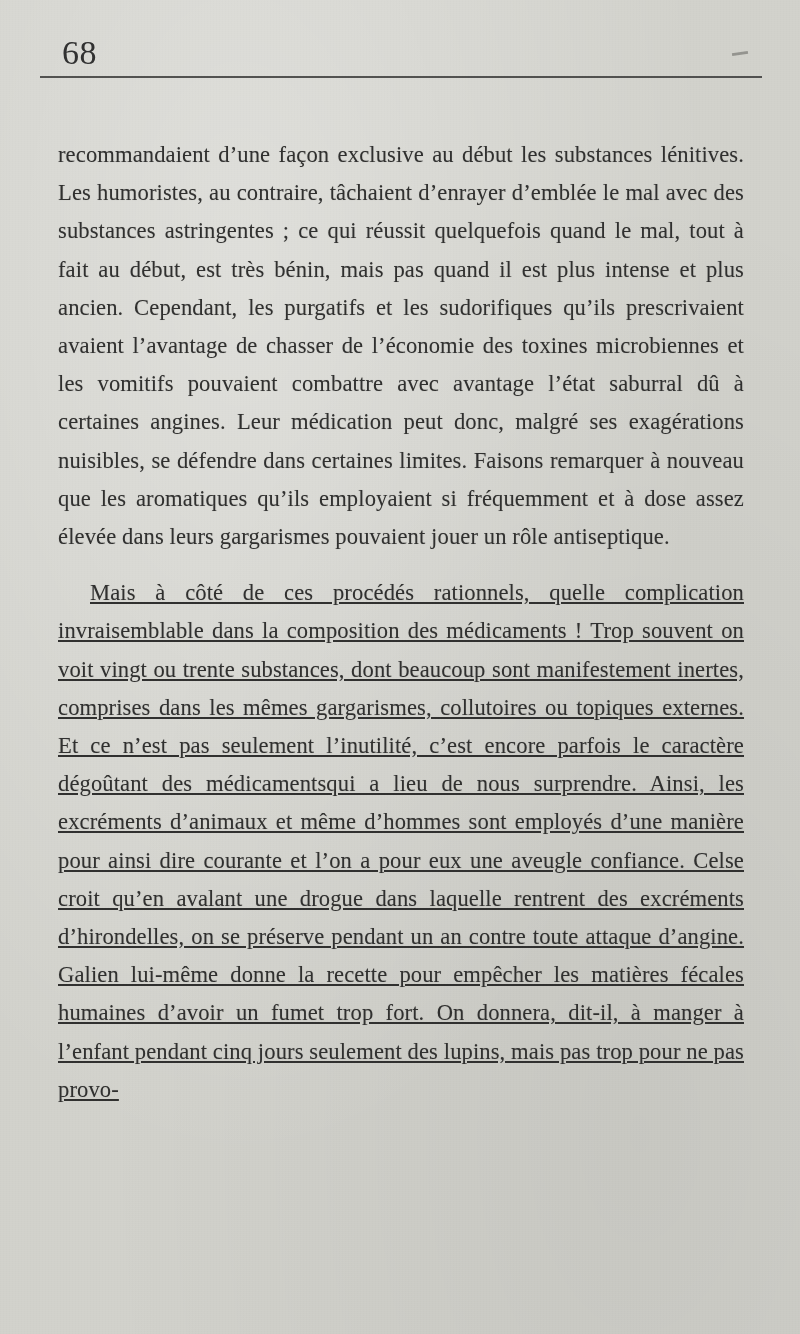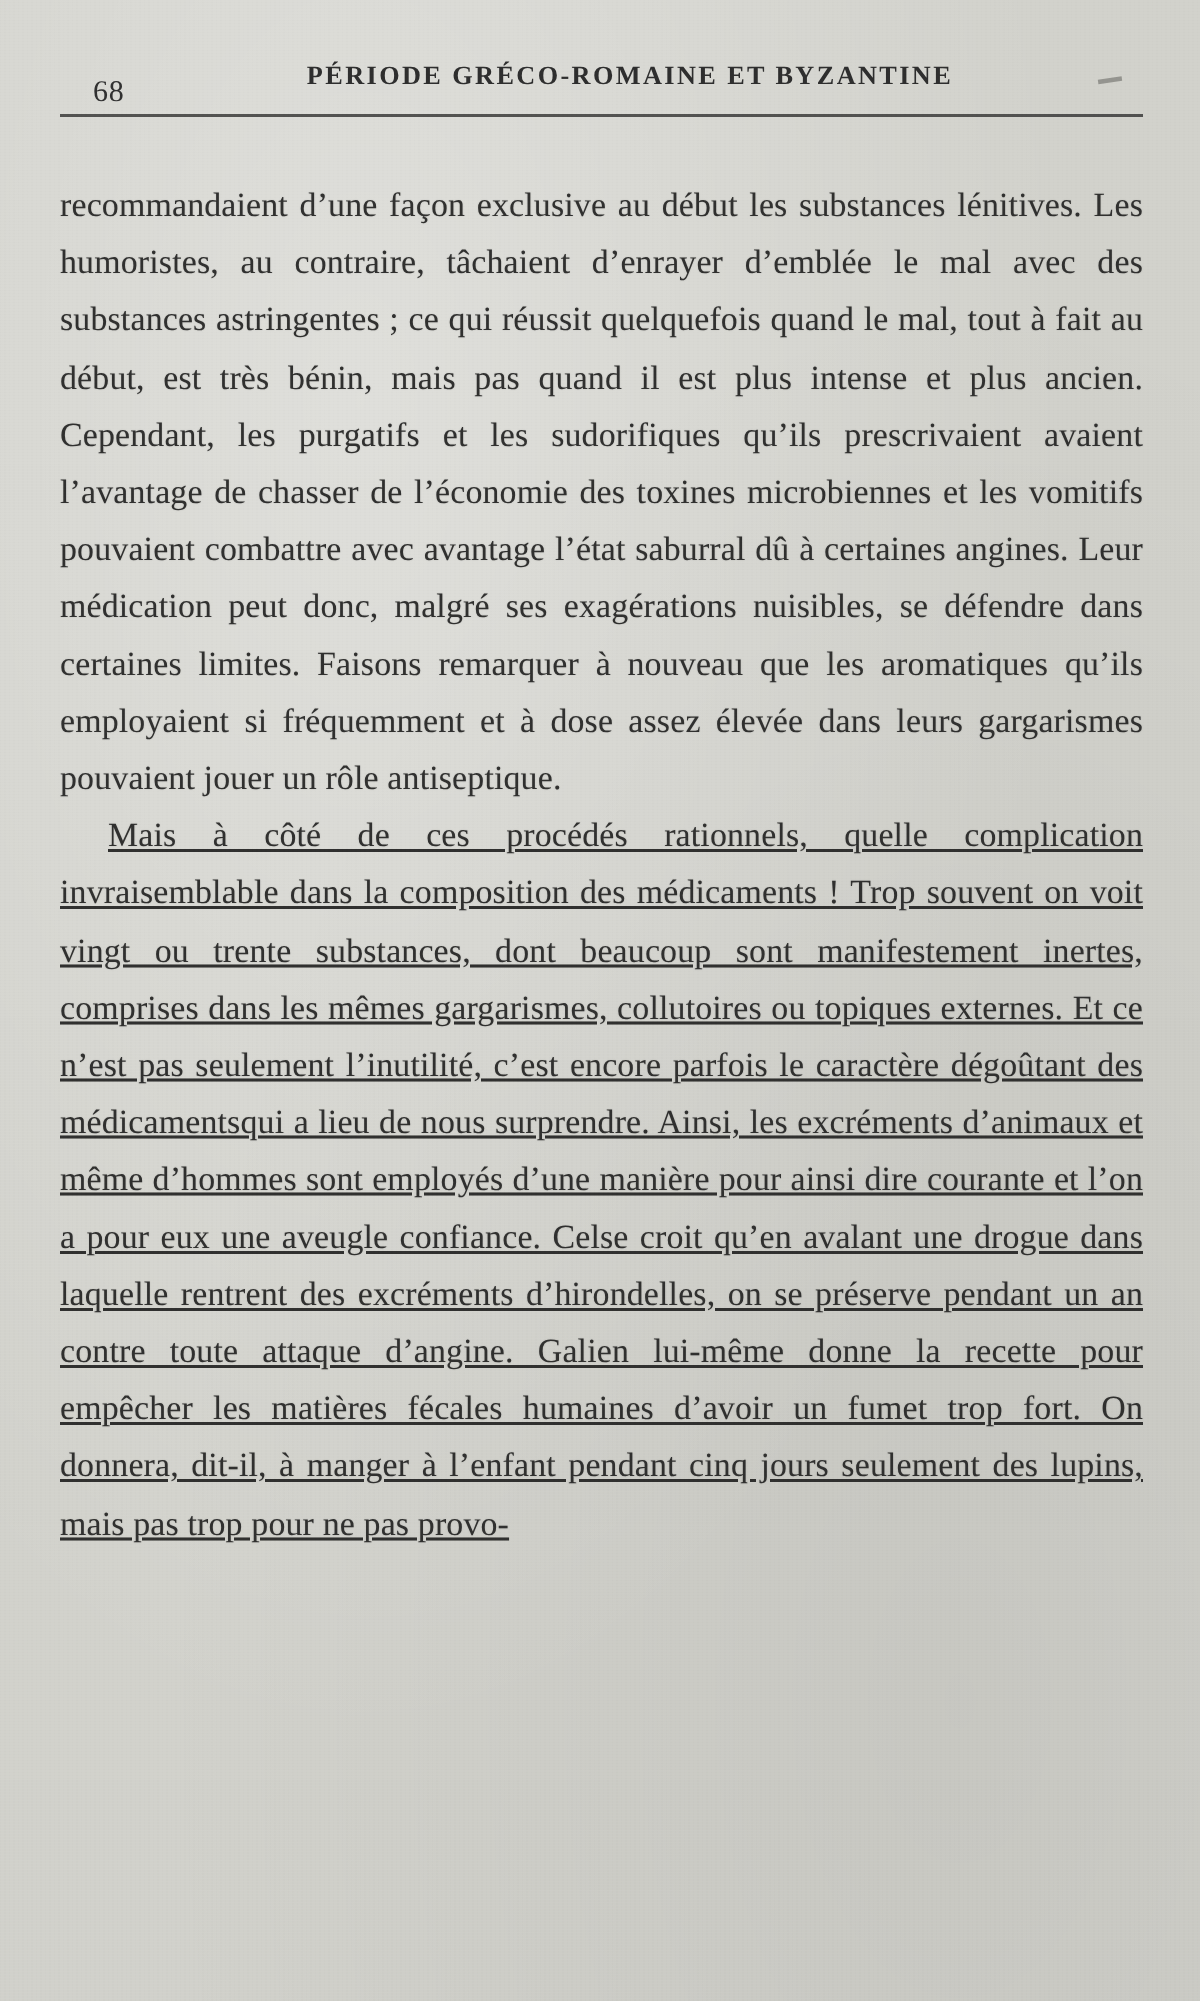--- a/index.html
+++ b/index.html
@@ -36,22 +36,22 @@
   .header {
     position: absolute;
     top: 34px;
     left: 40px;
     right: 40px;
     height: 36px;
   }
   .folio {
     position: absolute;
     left: 22px;
-    top: 16px;
-    font-size: 20px;
+    top: 0px;
+    font-size: 34px;
     letter-spacing: 0.5px;
     color: #313131;
     font-family: "Liberation Serif", serif;
   }
   .running-head {
     position: absolute;
     left: 0;
     right: 0;
     top: 6px;
     text-align: center;
@@ -83,21 +83,21 @@
     transform: rotate(-8deg);
     opacity: 0.6;
   }
   .body {
     position: absolute;
     top: 118px;
     left: 40px;
     width: 722px;
   }
   p {
-    margin: 0;
+    margin: 18px;
     font-size: 22.6px;
     line-height: 38.2px;
     text-align: justify;
     text-justify: inter-word;
     color: #30302f;
     letter-spacing: 0.1px;
     text-shadow: 0 0 1px rgba(60,60,60,0.22);
   }
   p.indent {
     text-indent: 32px;
@@ -107,21 +107,20 @@
     text-decoration: underline;
   }
 </style>
 </head>
 <body>
 
 <div class="page">
 
   <div class="header">
     <div class="folio">68</div>
-    <div class="running-head">PÉRIODE GRÉCO-ROMAINE ET BYZANTINE</div>
   </div>
 
   <div class="corner-mark"></div>
   <div class="rule"></div>
 
   <div class="body">
     <p>recommandaient d’une façon exclusive au début les substances lénitives. Les humoristes, au contraire, tâchaient d’enrayer d’emblée le mal avec des substances astringentes ; ce qui réussit quelquefois quand le mal, tout à fait au début, est très bénin, mais pas quand il est plus intense et plus ancien. Cependant, les purgatifs et les sudorifiques qu’ils prescrivaient avaient l’avantage de chasser de l’économie des toxines microbiennes et les vomitifs pouvaient combattre avec avantage l’état saburral dû à certaines angines. Leur médication peut donc, malgré ses exagérations nuisibles, se défendre dans certaines limites. Faisons remarquer à nouveau que les aromatiques qu’ils employaient si fréquemment et à dose assez élevée dans leurs gargarismes pouvaient jouer un rôle antiseptique.</p>
     <p class="indent">Mais à côté de ces procédés rationnels, quelle complication invraisemblable dans la composition des médicaments ! Trop souvent on voit vingt ou trente substances, dont beaucoup sont manifestement inertes, comprises dans les mêmes gargarismes, collutoires ou topiques externes. Et ce n’est pas seulement l’inutilité, c’est encore parfois le caractère dégoûtant des médicamentsqui a lieu de nous surprendre. Ainsi, les excréments d’animaux et même d’hommes sont employés d’une manière pour ainsi dire courante et l’on a pour eux une aveugle confiance. Celse croit qu’en avalant une drogue dans laquelle rentrent des excréments d’hirondelles, on se préserve pendant un an contre toute attaque d’angine. Galien lui-même donne la recette pour empêcher les matières fécales humaines d’avoir un fumet trop fort. On donnera, dit-il, à manger à l’enfant pendant cinq jours seulement des lupins, mais pas trop pour ne pas provo-</p>
   </div>
 

